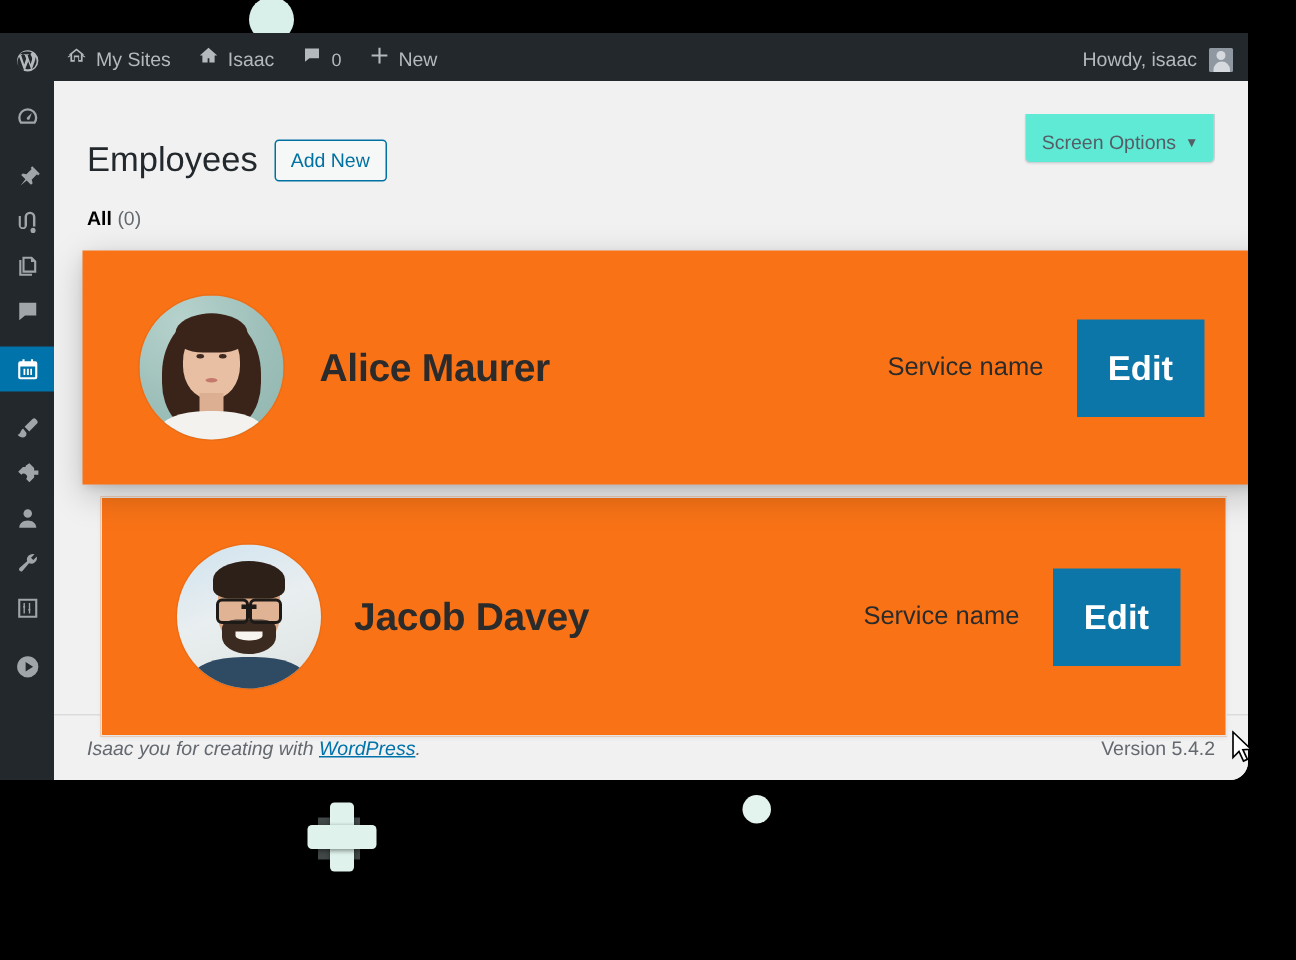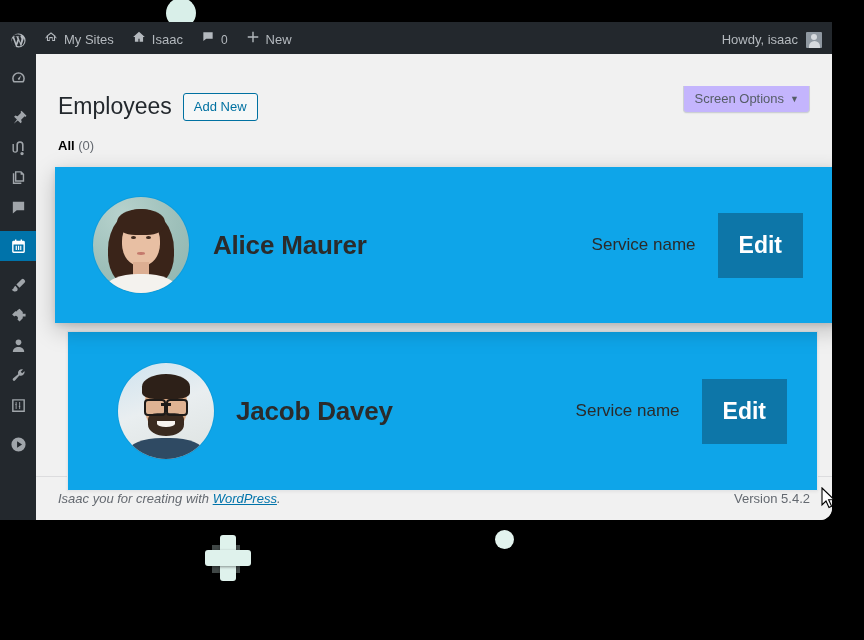--- a/index.html
+++ b/index.html
@@ -112,24 +112,24 @@
   }
   .menu-sep { height:9px; }
 
   
   #content {
     position:absolute; left:36px; top:32px; width:796px; height:466px;
     background:#f1f1f1;
   }
 
   #screen-meta {
-    position:absolute; right:22px; top:32px;
-    background:#c4b5fd; border:1px solid #ccd0d4; border-top:none;
+    position:absolute; right:22px; top:22px;
+    background:#5eead4; border:1px solid #ccd0d4; border-top:none;
     border-radius:0 0 4px 4px;
-    padding:5px 10px 6px 10px;
+    padding:11px 10px 6px 10px;
     font-size:13px; color:#555d66;
     cursor:pointer;
     box-shadow:0 1px 1px rgba(0,0,0,.04);
   }
   #screen-meta .caret { font-size:9px; margin-left:6px; position:relative; top:-1px; }
 
   .page-head {
     position:absolute; left:22px; top:38px;
     display:flex; align-items:center; gap:11px;
   }
@@ -145,21 +145,21 @@
 
   .subsubsub {
     position:absolute; left:22px; top:84px;
     font-size:13px; color:#0073aa; cursor:pointer;
   }
   .subsubsub .lbl { font-weight:600; color:#000; }
   .subsubsub .cnt { color:#646970; font-weight:400; }
 
   
   .emp-card {
-    position:absolute; background:#0ea5e9;
+    position:absolute; background:#f97316;
     display:flex; align-items:center;
   }
   #card-alice {
     left:19px; top:113px; width:791px; height:156px;
     box-shadow:0 7px 22px rgba(0,0,0,.22), 0 2px 6px rgba(0,0,0,.10);
     z-index:5;
   }
   #card-jacob {
     left:31px; top:277px; width:751px; height:160px;
     border:1px solid #e4e6e8;

